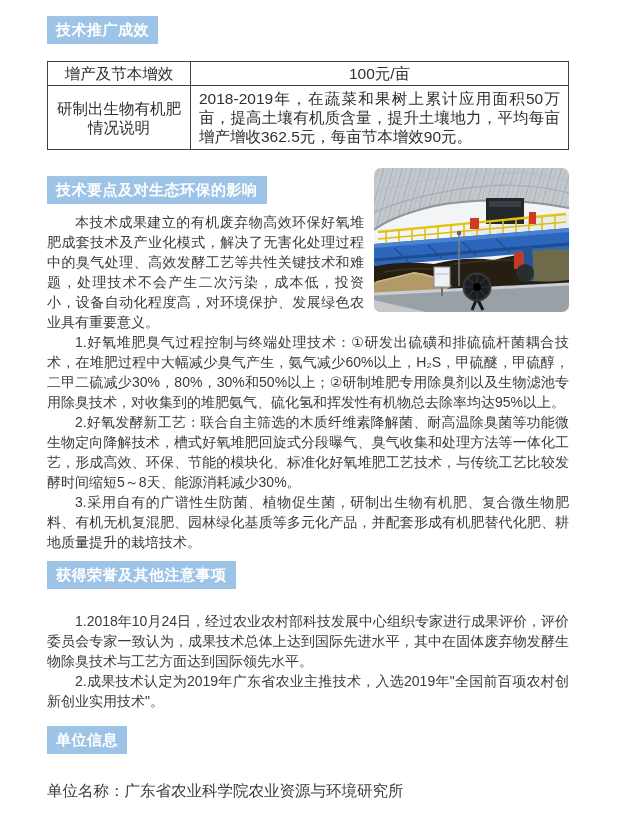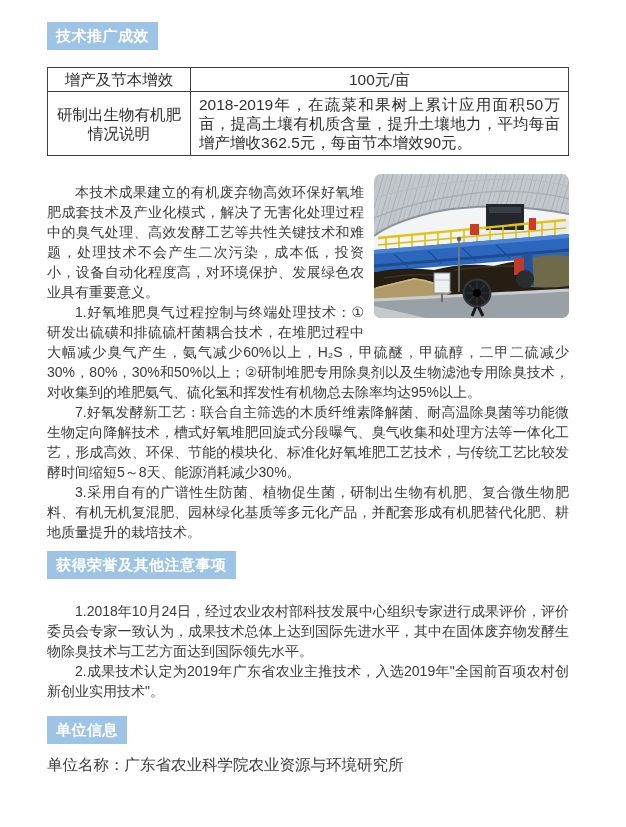--- a/index.html
+++ b/index.html
@@ -1,21 +1,21 @@
 <!DOCTYPE html>
 <html lang="zh"><head>
 <meta charset="utf-8">
 <style>
   html,body{margin:0;padding:0;}
   body{
     width:626px;height:827px;background:#ffffff;overflow:hidden;
     font-family:"Liberation Sans","DejaVu Sans",sans-serif;
     color:#3b3b3b;
   }
-  .page{box-sizing:border-box;width:626px;height:827px;padding:22px 57px 10px 47px;}
+  .page{box-sizing:border-box;width:626px;height:827px;padding:16px 57px 10px 47px;}
   .badge{
     display:inline-block;background:#9dc3e6;color:#ffffff;
     font-weight:bold;font-size:15px;line-height:18px;padding:5px 9px;
     letter-spacing:0.5px;
   }
   
   table.promo{width:100%;border-collapse:collapse;margin-top:17px;table-layout:fixed;}
   table.promo td{
     border:1px solid #404040;text-align:center;vertical-align:middle;
     font-size:15.5px;line-height:19px;padding:2px 4px;color:#2f2f2f;
@@ -25,21 +25,21 @@
   p.body{
     margin:0;font-size:14px;line-height:20px;
     text-align:justify;text-indent:2em;color:#3b3b3b;
   }
   .sec2{margin-top:26px;}
   .sec2 .badge{margin-bottom:8px;}
   .photo-wrap{float:right;width:195px;height:144px;margin:-8px 0 8px 10px;}
   .sec3{margin-top:9px;clear:both;}
   .sec3 .badge{margin-bottom:22px;}
   .sec4{margin-top:15px;clear:both;}
-  .sec4 .badge{margin-bottom:11px;}
+  .sec4 .badge{margin-bottom:27px;}
   .contact-line{font-size:15.5px;line-height:20px;color:#3b3b3b;white-space:pre;}
 </style>
 </head>
 <body>
 
 <div class="page">
 
   <div class="sec1">
     <div class="badge">技术推广成效</div>
     <table class="promo">
@@ -153,23 +153,24 @@
 
           <line x1="68" y1="118" x2="68" y2="128" stroke="#6a7076" stroke-width="2"></line>
           <rect x="60" y="99" width="16" height="20" fill="#eef1f3" stroke="#878d93" stroke-width="1"></rect>
           <line x1="60" y1="106" x2="76" y2="106" stroke="#b8bec3" stroke-width="1"></line>
 
           <line x1="85" y1="66" x2="85" y2="118" stroke="#787e84" stroke-width="1.6"></line>
           <circle cx="85" cy="65" r="2.2" fill="#5d6368"></circle>
         </g>
       </svg>
     </div>
+    <div class="badge">技术要点及对生态环保的影响</div>
     <p class="body">本技术成果建立的有机废弃物高效环保好氧堆肥成套技术及产业化模式，解决了无害化处理过程中的臭气处理、高效发酵工艺等共性关键技术和难题，处理技术不会产生二次污染，成本低，投资小，设备自动化程度高，对环境保护、发展绿色农业具有重要意义。</p>
     <p class="body">1.好氧堆肥臭气过程控制与终端处理技术：①研发出硫磺和排硫硫杆菌耦合技术，在堆肥过程中大幅减少臭气产生，氨气减少60%以上，H₂S，甲硫醚，甲硫醇，二甲二硫减少30%，80%，30%和50%以上；②研制堆肥专用除臭剂以及生物滤池专用除臭技术，对收集到的堆肥氨气、硫化氢和挥发性有机物总去除率均达95%以上。</p>
-    <p class="body">7.好氧发酵新工艺：联合自主筛选的木质纤维素降解菌、耐高温除臭菌等功能微生物定向降解技术，槽式好氧堆肥回旋式分段曝气、臭气收集和处理方法等一体化工艺，形成高效、环保、节能的模块化、标准化好氧堆肥工艺技术，与传统工艺比较发酵时间缩短5～8天、能源消耗减少30%。</p>
+    <p class="body">2.好氧发酵新工艺：联合自主筛选的木质纤维素降解菌、耐高温除臭菌等功能微生物定向降解技术，槽式好氧堆肥回旋式分段曝气、臭气收集和处理方法等一体化工艺，形成高效、环保、节能的模块化、标准化好氧堆肥工艺技术，与传统工艺比较发酵时间缩短5～8天、能源消耗减少30%。</p>
     <p class="body">3.采用自有的广谱性生防菌、植物促生菌，研制出生物有机肥、复合微生物肥料、有机无机复混肥、园林绿化基质等多元化产品，并配套形成有机肥替代化肥、耕地质量提升的栽培技术。</p>
   </div>
 
   <div class="sec3">
     <div class="badge">获得荣誉及其他注意事项</div>
     <p class="body">1.2018年10月24日，经过农业农村部科技发展中心组织专家进行成果评价，评价委员会专家一致认为，成果技术总体上达到国际先进水平，其中在固体废弃物发酵生物除臭技术与工艺方面达到国际领先水平。</p>
     <p class="body">2.成果技术认定为2019年广东省农业主推技术，入选2019年"全国前百项农村创新创业实用技术"。</p>
   </div>
 
   <div class="sec4">

